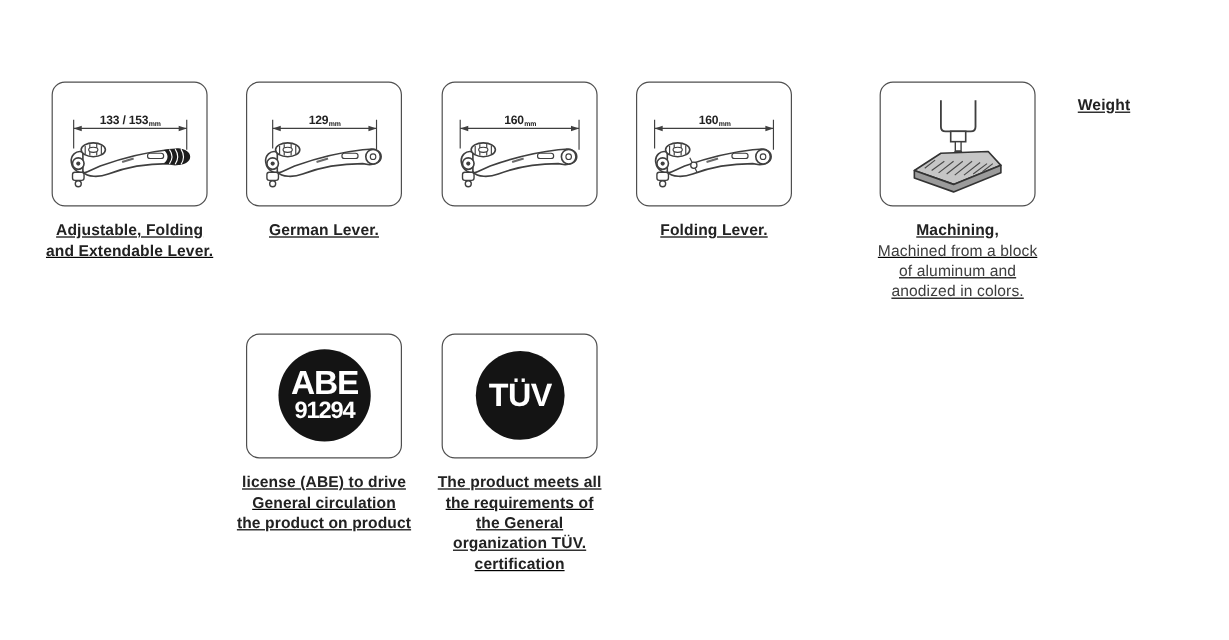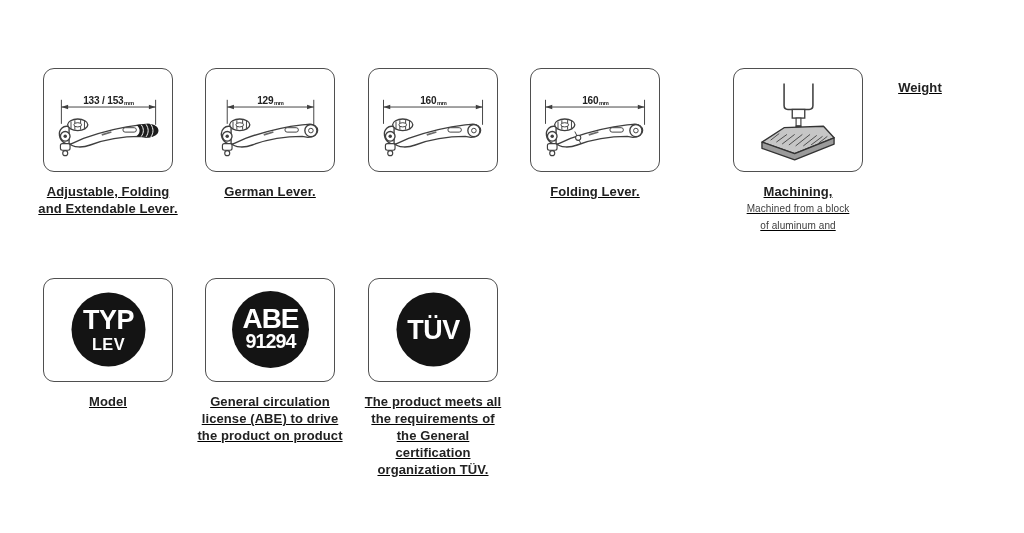--- a/index.html
+++ b/index.html
@@ -17,21 +17,21 @@
     border:1.4px solid #4f4f4f; border-radius:11px;
     background:#fff; display:flex; align-items:center; justify-content:center;
   }
   svg.icon { width:127px; height:100px; display:block; }
   .caption { margin-top:11px; width:178px; margin-left:-24px; text-align:center;text-decoration:underline; }
   .cap-bold {
     font-weight:bold; font-size:13px; line-height:17px;
     color:#222222; letter-spacing:0.1px; white-space:nowrap;
   }
   .cap-reg {
-    font-weight:400; font-size:10px; line-height:17px;
+    font-weight:400; font-size:13px; line-height:17px;
     color:#3d3d3d; letter-spacing:0.1px; white-space:nowrap;
   }
   
   #t0 { left:43px;  top:68px; }
   #t1 { left:205px; top:68px; }
   #t2 { left:368px; top:68px; }
   #t3 { left:530px; top:68px; }
   #t4 { left:692px; top:68px;margin-left:41px; }
   #t5 { left:855px; top:68px; }
   #t6 { left:43px;  top:278px; }
@@ -158,66 +158,55 @@
         <path d="M61.5,58 L68.5,58 L65,67.5 Z" fill="#3f3f3f"></path>
         <path d="M27,75 L50,60 L91,58.5 L102,70.5 L61,87 Z" fill="#c6c6c6" stroke="#333333" stroke-width="1.4" stroke-linejoin="round"></path>
         <path d="M27,75 L27,81.5 L61,93.5 L102,77 L102,70.5 L61,87 Z" fill="#9b9b9b" stroke="#333333" stroke-width="1.4" stroke-linejoin="round"></path>
         <path d="M36,73 l9,-7 M42,75 l11,-8 M48,77 l13,-10 M55,78 l14,-11 M62,79 l15,-12 M70,79 l14,-11 M78,78 l12,-9 M86,76 l9,-7" stroke="#4a4a4a" stroke-width="1" fill="none"></path>
       </svg>
     </div>
     <div class="caption">
       <div class="cap-bold">Machining,</div>
       <div class="cap-reg">Machined from a block</div>
       <div class="cap-reg">of aluminum and</div>
+      <div class="cap-reg">anodized in colors.</div>
     </div>
   </div>
 
   <div class="tile" id="t5">
     <div class="caption">
       <div class="cap-bold">Weight</div>
     </div>
   </div>
 
-  <div class="tile" id="t6">
-    <div class="tile-box">
-      <svg class="icon" viewBox="0 0 130 104">
-        <circle cx="65" cy="51.5" r="38.5" fill="#141414"></circle>
-        <text x="65" y="51" text-anchor="middle" font-size="28" font-weight="800" fill="#ffffff" letter-spacing="-0.5">TYP</text>
-        <text x="65" y="73" text-anchor="middle" font-size="17" font-weight="800" fill="#ffffff" letter-spacing="0.5">LEV</text>
-      </svg>
-    </div>
-    <div class="caption">
-      <div class="cap-bold">Model</div>
-    </div>
-  </div>
 
   <div class="tile" id="t7">
     <div class="tile-box">
       <svg class="icon" viewBox="0 0 130 104">
         <circle cx="65" cy="51.5" r="40" fill="#141414"></circle>
         <text x="65" y="50" text-anchor="middle" font-size="29" font-weight="800" fill="#ffffff" letter-spacing="-1">ABE</text>
         <text x="65" y="71" text-anchor="middle" font-size="20.5" font-weight="800" fill="#ffffff" letter-spacing="-1">91294</text>
       </svg>
     </div>
     <div class="caption">
+      <div class="cap-bold">license (ABE) to drive</div>
       <div class="cap-bold">General circulation</div>
-      <div class="cap-bold">license (ABE) to drive</div>
       <div class="cap-bold">the product on product</div>
     </div>
   </div>
 
   <div class="tile" id="t8">
     <div class="tile-box">
       <svg class="icon" viewBox="0 0 130 104">
         <circle cx="65" cy="51.5" r="38.5" fill="#141414"></circle>
         <text x="65" y="61" text-anchor="middle" font-size="28" font-weight="800" fill="#ffffff" letter-spacing="-0.5">TÜV</text>
       </svg>
     </div>
     <div class="caption">
       <div class="cap-bold">The product meets all</div>
       <div class="cap-bold">the requirements of</div>
       <div class="cap-bold">the General</div>
+      <div class="cap-bold">organization TÜV.</div>
       <div class="cap-bold">certification</div>
-      <div class="cap-bold">organization TÜV.</div>
     </div>
   </div>
 
 </div>
 
 </body></html>

